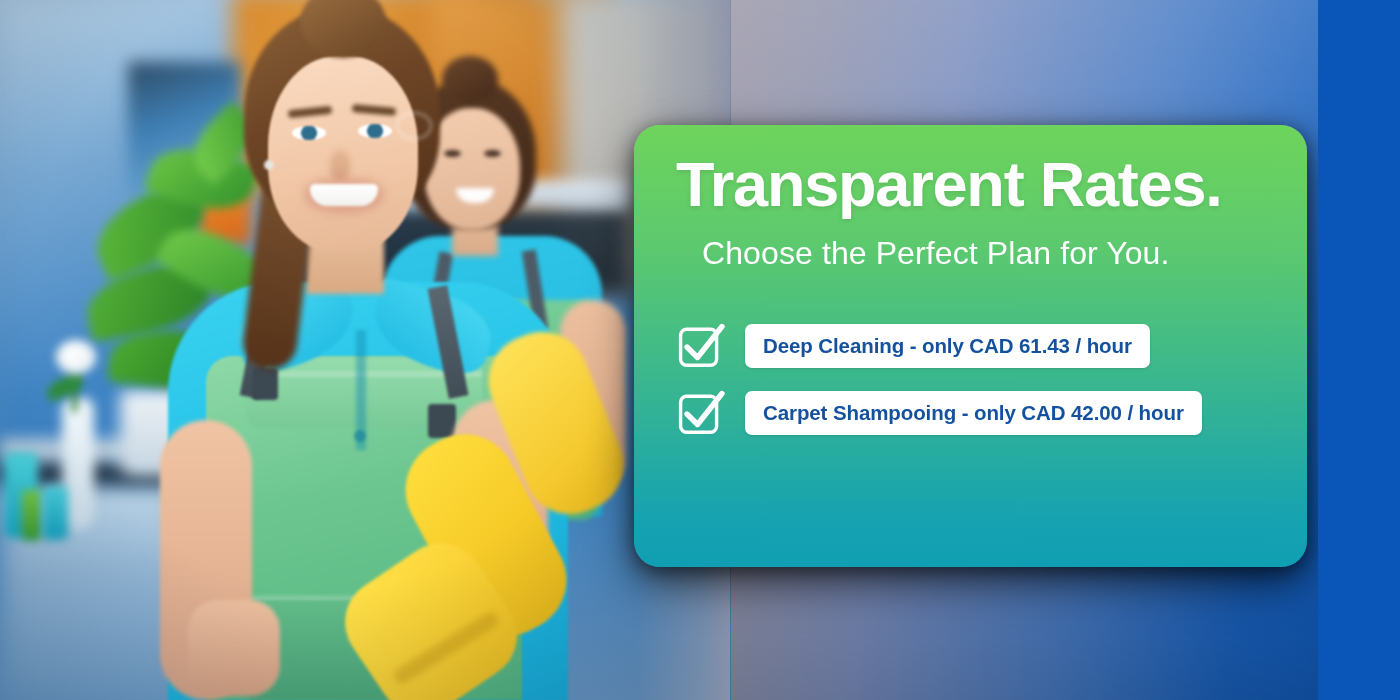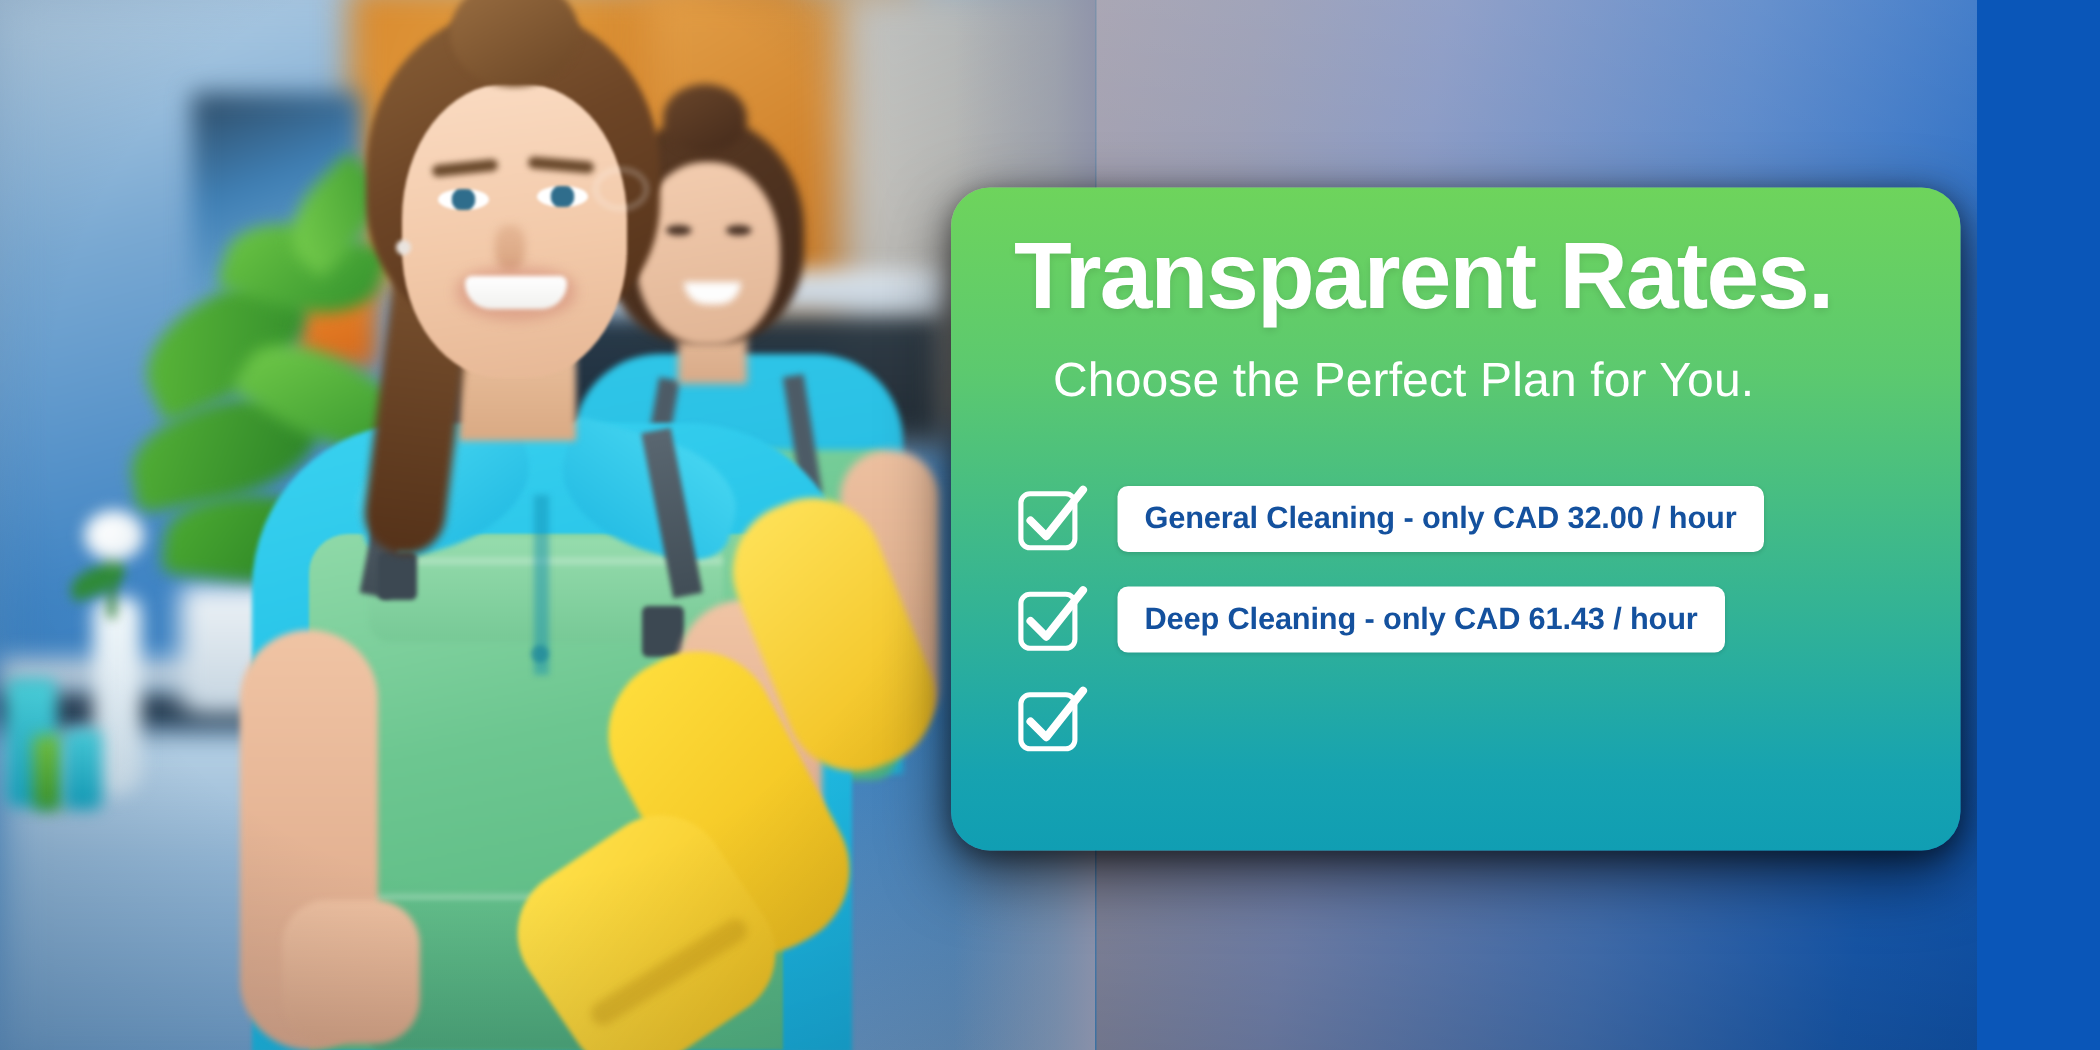--- a/index.html
+++ b/index.html
@@ -313,45 +313,37 @@
     <div class="ph photo-vig"></div>
     <div class="ph photo-fade"></div>
   </div>
 
   <div class="card">
     <div class="card-title">Transparent Rates.</div>
     <div class="card-sub">Choose the Perfect Plan for You.</div>
 
     <div class="rows">
 
-      <div class="row">
-        <span class="cb">
-          <svg viewBox="0 0 45 45">
-            <rect x="2.6" y="5.2" width="36" height="36" rx="6" ry="6" fill="none" stroke="#ffffff" stroke-width="3.4"></rect>
-            <path d="M9 23 L19.5 33.5 L44 2.5" fill="none" stroke="#ffffff" stroke-width="5.4" stroke-linecap="round" stroke-linejoin="round"></path>
-          </svg>
-        </span>
-        <span class="pill">General Cleaning - only CAD 32.00 / hour</span>
-      </div>
 
       <div class="row">
         <span class="cb">
           <svg viewBox="0 0 45 45">
             <rect x="2.6" y="5.2" width="36" height="36" rx="6" ry="6" fill="none" stroke="#ffffff" stroke-width="3.4"></rect>
             <path d="M9 23 L19.5 33.5 L44 2.5" fill="none" stroke="#ffffff" stroke-width="5.4" stroke-linecap="round" stroke-linejoin="round"></path>
           </svg>
         </span>
         <span class="pill">Deep Cleaning - only CAD 61.43 / hour</span>
       </div>
 
       <div class="row">
         <span class="cb">
           <svg viewBox="0 0 45 45">
             <rect x="2.6" y="5.2" width="36" height="36" rx="6" ry="6" fill="none" stroke="#ffffff" stroke-width="3.4"></rect>
             <path d="M9 23 L19.5 33.5 L44 2.5" fill="none" stroke="#ffffff" stroke-width="5.4" stroke-linecap="round" stroke-linejoin="round"></path>
           </svg>
         </span>
+        <span class="pill">Carpet Shampooing - only CAD 42.00 / hour</span>
       </div>
 
     </div>
   </div>
 
 </div>
 
 </body></html>

